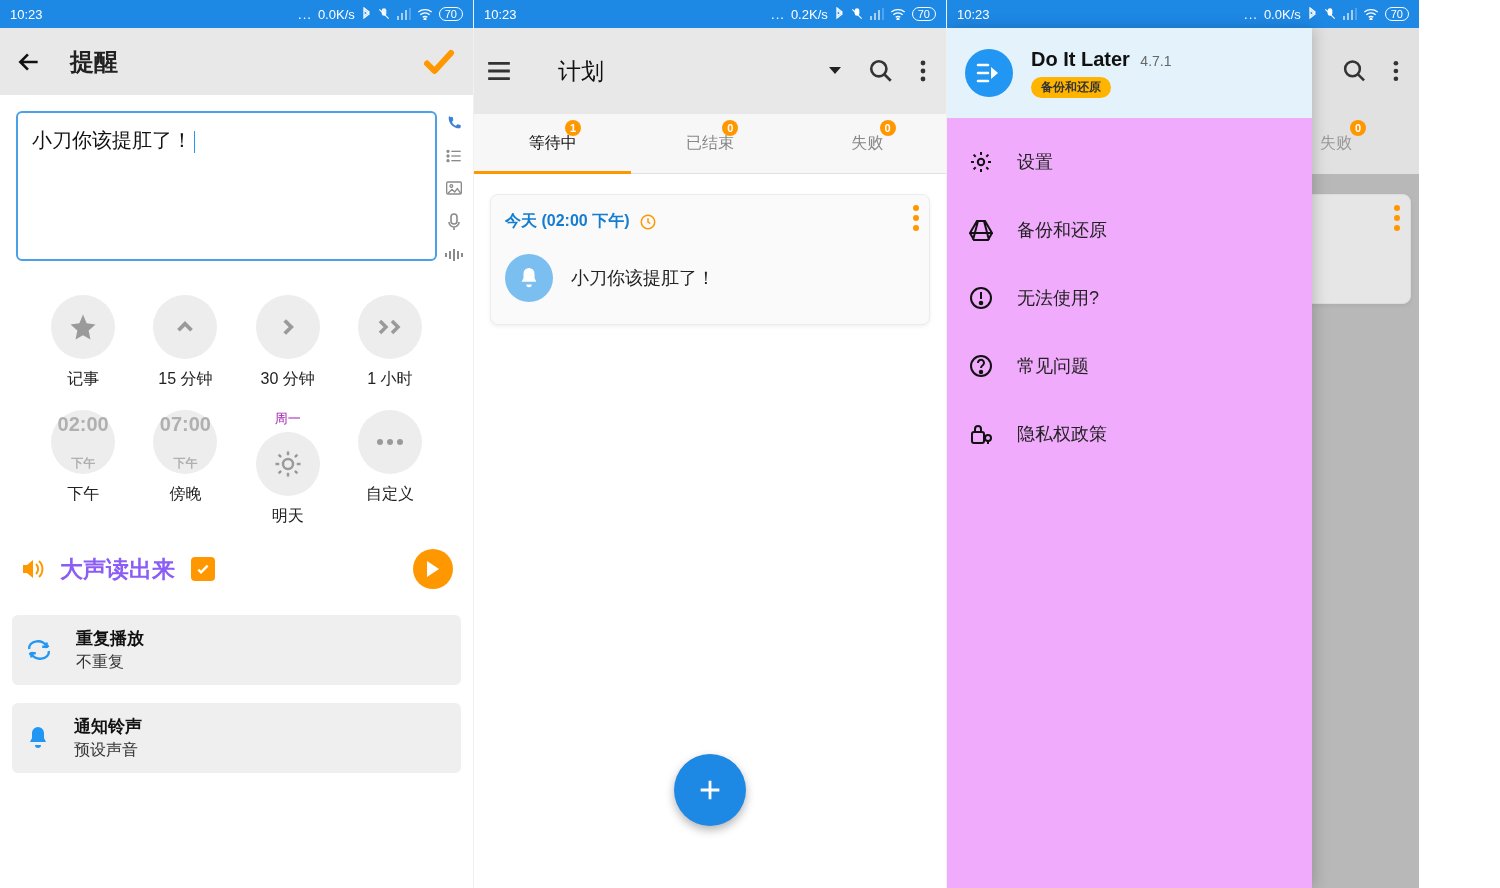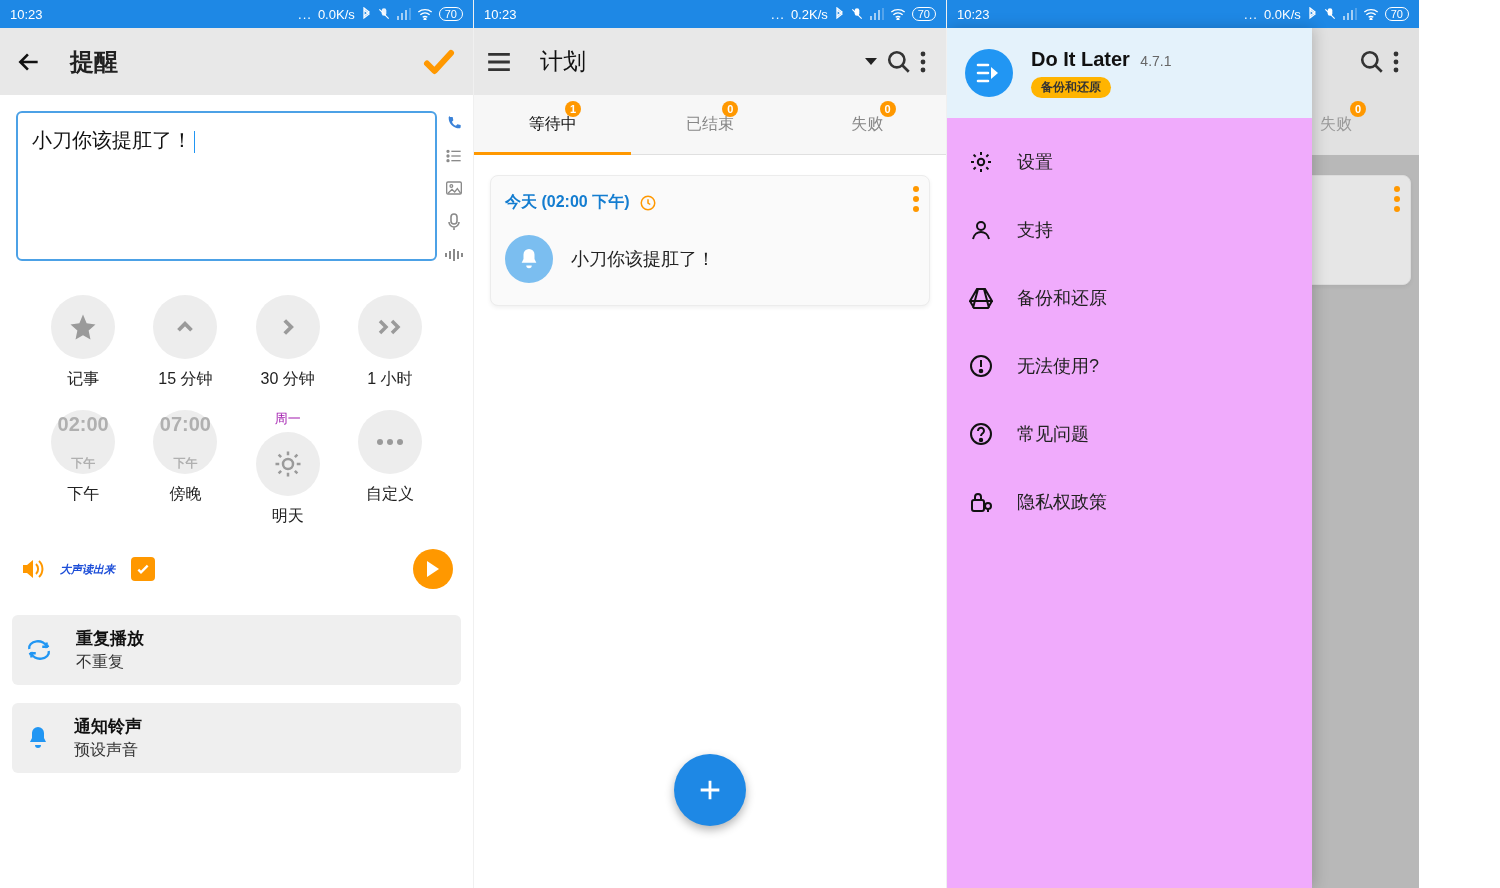--- a/index.html
+++ b/index.html
@@ -74,21 +74,21 @@
   .circle.time-txt { flex-direction: column; font-size: 20px; color: #b0b0b0; }
   .circle.time-txt .ampm { font-size: 12px; }
   .opt .label { font-size: 16px; color: #222; }
   .opt .label-blue { font-size: 13px; color: #a21caf; margin-bottom: -6px; }
 
   
   .readrow {
     display: flex; align-items: center; gap: 16px;
     padding: 12px 20px 8px;
   }
-  .readrow .lbl { font-size: 11px; font-weight: 700; color: #1d4ed8; font-style: italic; }
+  .readrow .lbl { font-size: 23px; font-weight: 700; color: #8b5cf6; }
   .chk {
     width: 24px; height: 24px; border-radius: 4px; background: #ff9800;
     display: flex; align-items: center; justify-content: center;
   }
   .playbtn {
     margin-left: auto;
     width: 40px; height: 40px; border-radius: 50%; background: #ff9800;
     display: flex; align-items: center; justify-content: center;
   }
 
@@ -96,23 +96,23 @@
   .card1 {
     margin: 18px 12px 0; background: #efefef; border-radius: 6px;
     padding: 12px 14px; display: flex; align-items: center; gap: 24px;
   }
   .card1 .texts .t1 { font-size: 17px; font-weight: 700; color: #111; }
   .card1 .texts .t2 { font-size: 16px; color: #333; margin-top: 2px; }
 
   
   .appbar2 {
     background: #e8e8e8;
-    height: 67px;
+    height: 86px;
     display: flex; align-items: center;
-    padding: 0 12px; 
+    padding: 0 12px; gap: 18px;
     color: #333;
     justify-content: space-between;
   }
   .dropdown {
     flex: 1; display: flex; align-items: center; justify-content: space-between;
     font-size: 23px; color: #111; padding: 0 8px 0 28px;
   }
   .tabs {
     display: flex; height: 60px; border-bottom: 1px solid #e0e0e0;
     background: #f7f7f7;
@@ -540,27 +540,20 @@
 
     <div class="drawer-list">
       <div class="ditem">
         <svg width="24" height="24" viewBox="0 0 24 24" fill="none" stroke="#111" stroke-width="2">
             <circle cx="12" cy="12" r="3.2"></circle>
             <path d="M12 2v3M12 19v3M2 12h3M19 12h3M4.6 4.6l2.1 2.1M17.3 17.3l2.1 2.1M19.4 4.6l-2.1 2.1M6.7 17.3l-2.1 2.1"></path>
           </svg>
         <span>设置</span>
       </div>
       <div class="ditem">
-        <svg width="24" height="24" viewBox="0 0 24 24" fill="none" stroke="#111" stroke-width="2">
-            <circle cx="12" cy="8" r="4"></circle>
-            <path d="M4 21c1-5 5-7 8-7s7 2 8 7"></path>
-          </svg>
-        <span>支持</span>
-      </div>
-      <div class="ditem">
         <svg width="24" height="22" viewBox="0 0 24 22" fill="none" stroke="#111" stroke-width="2">
             <path d="M8 2h8l7 12H1zM1 14l4 7h14l4-7M9 2L4 21M15 2l5 19"></path>
           </svg>
         <span>备份和还原</span>
       </div>
       <div class="ditem">
         <svg width="24" height="24" viewBox="0 0 24 24" fill="none" stroke="#111" stroke-width="2">
             <circle cx="12" cy="12" r="10"></circle>
             <path d="M12 6v7"></path>
             <circle cx="12" cy="17" r="1.3" fill="#111"></circle>

